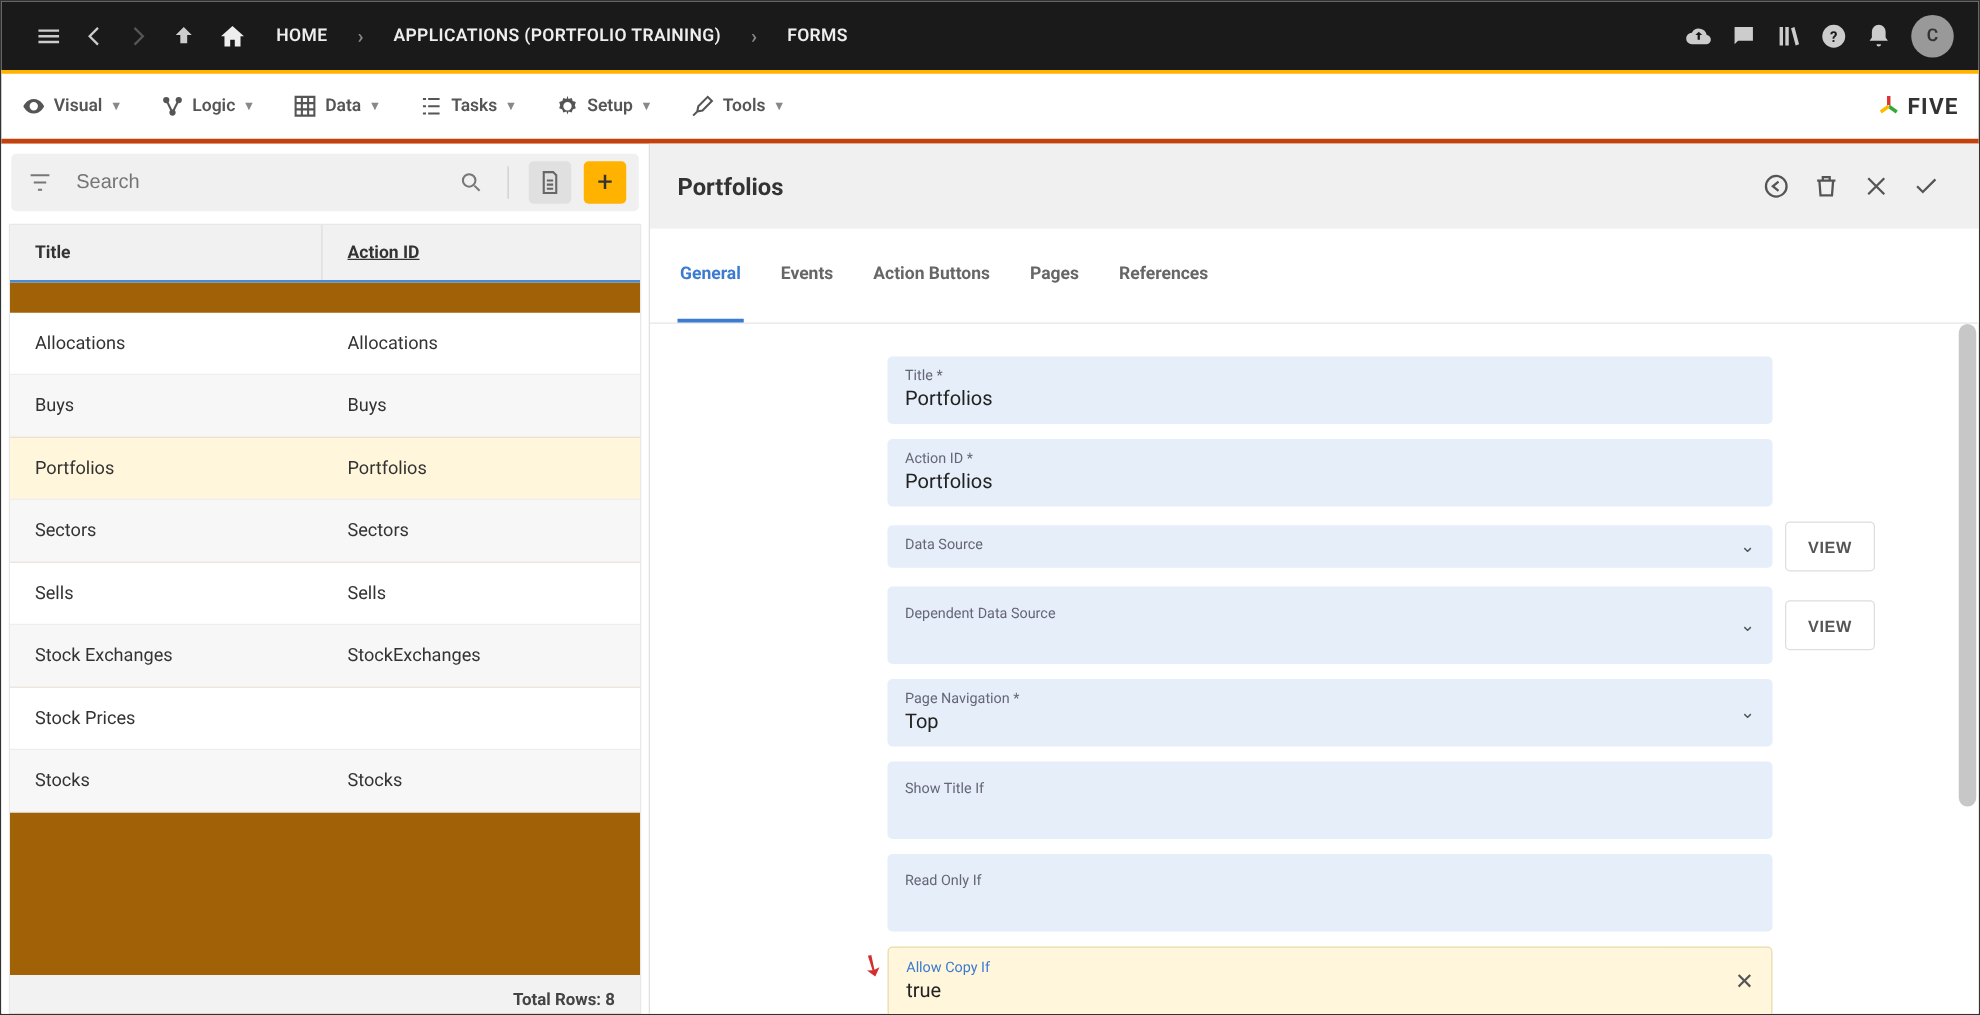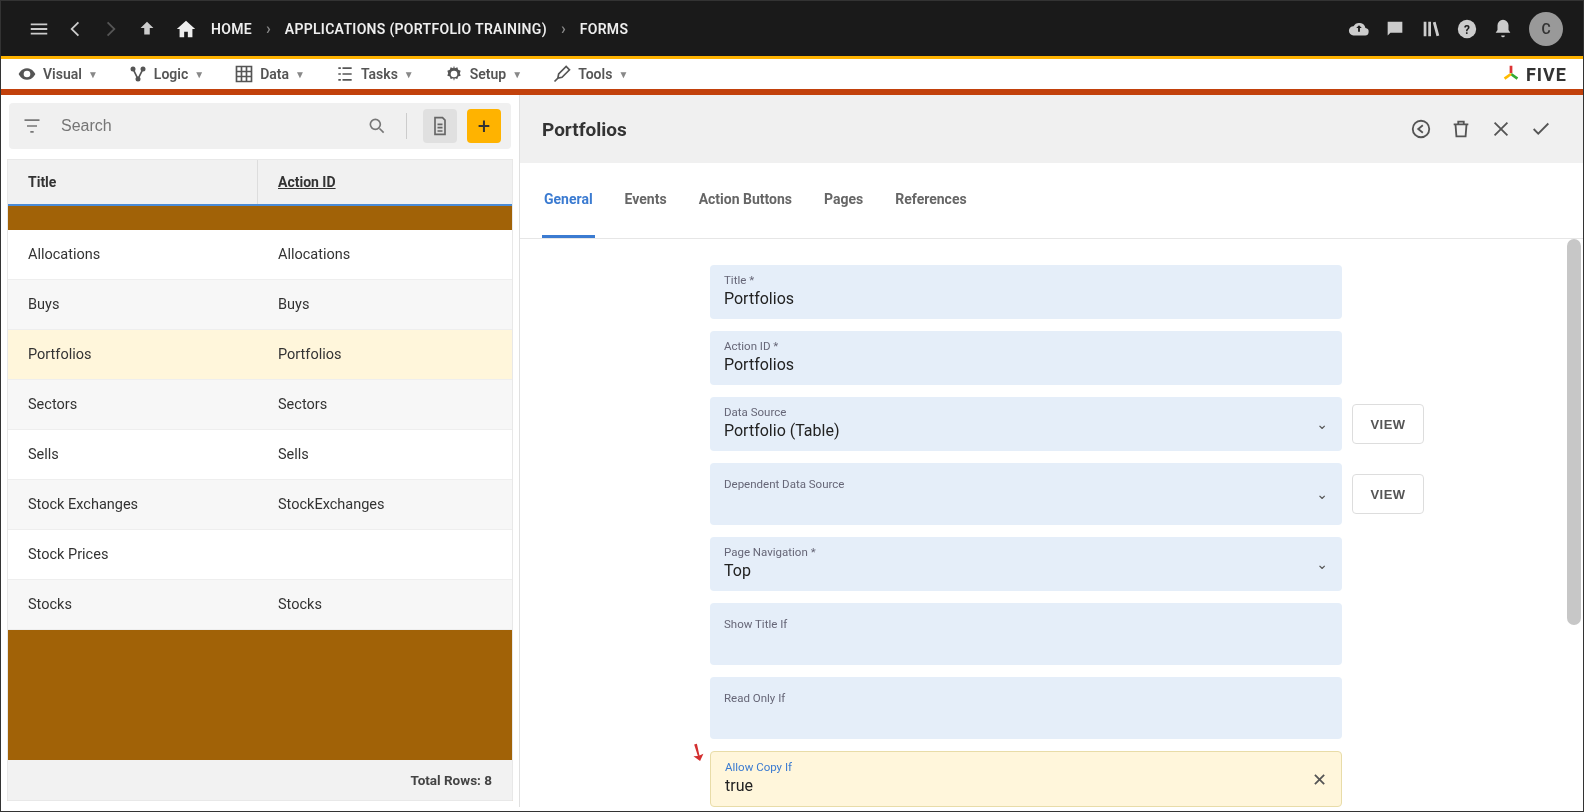--- a/index.html
+++ b/index.html
@@ -2,30 +2,30 @@
 <html><head>
 <meta charset="utf-8">
 <style>
 * { box-sizing: border-box; margin: 0; padding: 0; }
 body { font-family: "Segoe UI", Roboto, Arial, sans-serif; font-size: 14px; background: #fff; color: #222; width: 1584px; height: 812px; overflow: hidden; border: 1px solid #333; }
 
 
 .topbar { background: #1a1a1a; height: 55px; display: flex; align-items: center; padding: 0 20px; color: #fff; }
 .topbar .icon-btn { width: 36px; height: 36px; display: flex; align-items: center; justify-content: center; color: #ccc; cursor: pointer; border-radius: 4px; }
 .topbar .icon-btn.disabled { color: #555; }
-.topbar .breadcrumb { display: flex; align-items: center; gap: 6px; margin-left: 10px; font-size: 14px; font-weight: 600; color: #eee; }
+.topbar .breadcrumb { display: flex; align-items: center; gap: 16px; margin-left: 10px; font-size: 14px; font-weight: 600; color: #eee; }
 .topbar .breadcrumb .crumb { padding: 0 8px; cursor: pointer; letter-spacing: 0.3px;}
 .topbar .breadcrumb .chev { color: #888; font-size: 16px; }
 .topbar .spacer { flex: 1; }
 .topbar .avatar { width: 34px; height: 34px; border-radius: 50%; background: #999; display: flex; align-items: center; justify-content: center; font-weight: 600; color: #333; margin-left: 8px; }
 .topbar svg { width: 22px; height: 22px; fill: currentColor; }
 .orange-line { height: 3px; background: #ffb300; }
 
 
-.menubar { height: 36px; display: flex; align-items: center; padding: 0 16px; gap: 30px; border-bottom: 6px solid #c2410c; justify-content: flex-end; }
+.menubar { height: 56px; display: flex; align-items: center; padding: 0 16px; gap: 30px; border-bottom: 4px solid #c2410c; justify-content: flex-end; }
 .menubar .menu-item { display: flex; align-items: center; gap: 6px; color: #555; font-weight: 600; font-size: 14px; cursor: pointer; }
 .menubar .menu-item svg { width: 20px; height: 20px; fill: #555; }
 .menubar .menu-item .tri { font-size: 10px; color: #888; }
 .brand { margin-left: auto; display: flex; align-items: center; gap: 4px; font-weight: 700; font-size: 18px; letter-spacing: 1px; color: #333; }
 .brand .glyph { position: relative; width: 22px; height: 22px; }
 
 
 .main { display: flex; height: calc(812px - 55px - 3px - 42px); }
 
 
@@ -59,21 +59,21 @@
 .right-header .spacer { flex: 1; }
 .right-header .hicon { width: 40px; height: 40px; display:flex; align-items:center; justify-content:center; color:#555; cursor:pointer; }
 .right-header .hicon svg { width:22px; height:22px; }
 
 .tabs { display: flex; gap: 28px; padding: 0 22px; border-bottom: 1px solid #e6e6e6; background:#fff;}
 .tab { padding: 28px 2px; font-weight: 700; font-size: 14px; color: #666; cursor: pointer; border-bottom: 3px solid transparent; }
 .tab.active { color: #3b7bd1; border-bottom-color: #3b7bd1; }
 
 .form-area { flex: 1; overflow-y: auto; padding: 26px 0 20px 190px; position:relative;}
 .form-row { display: flex; align-items: center; gap: 10px; margin-bottom: 12px; }
-.field { width: 632px; background: #e5eef9; border-radius: 4px; padding: 8px 14px 10px 14px; position: relative; }
+.field { width: 708px; background: #e5eef9; border-radius: 4px; padding: 8px 14px 10px 14px; position: relative; }
 .field.highlight { background: #fff6db; border: 1px solid #e8dca8; }
 .field .lbl { font-size: 11.5px; color: #667; margin-bottom: 2px; }
 .field.highlight .lbl { color: #3b7bd1; }
 .field .val { font-size: 16px; color: #222; min-height: 20px; }
 .field .drop { position: absolute; right: 14px; top: 50%; transform: translateY(-50%); color: #555; font-size: 14px;}
 .field .clear { position: absolute; right: 14px; top: 50%; transform: translateY(-50%); color: #555; cursor:pointer; font-size:18px;}
 .view-btn { width: 72px; height: 40px; border: 1px solid #ddd; background: #fff; border-radius: 4px; font-weight: 700; font-size: 13px; color: #555; cursor: pointer; letter-spacing: 0.5px;}
 .field.short { padding: 14px 14px; }
 .field.short .lbl{ margin-bottom:0;}
 
@@ -314,21 +314,20 @@
       </div>
       <div class="form-row">
         <div class="field">
           <div class="lbl">Action ID *</div>
           <div class="val">Portfolios</div>
         </div>
       </div>
       <div class="form-row">
         <div class="field">
           <div class="lbl">Data Source</div>
-          <div class="val">Portfolio (Table)</div>
           <span class="drop">⌄</span>
         </div>
         <button class="view-btn">VIEW</button>
       </div>
       <div class="form-row">
         <div class="field short">
           <div class="lbl">Dependent Data Source</div>
           <div class="val"></div>
           <span class="drop">⌄</span>
         </div>

